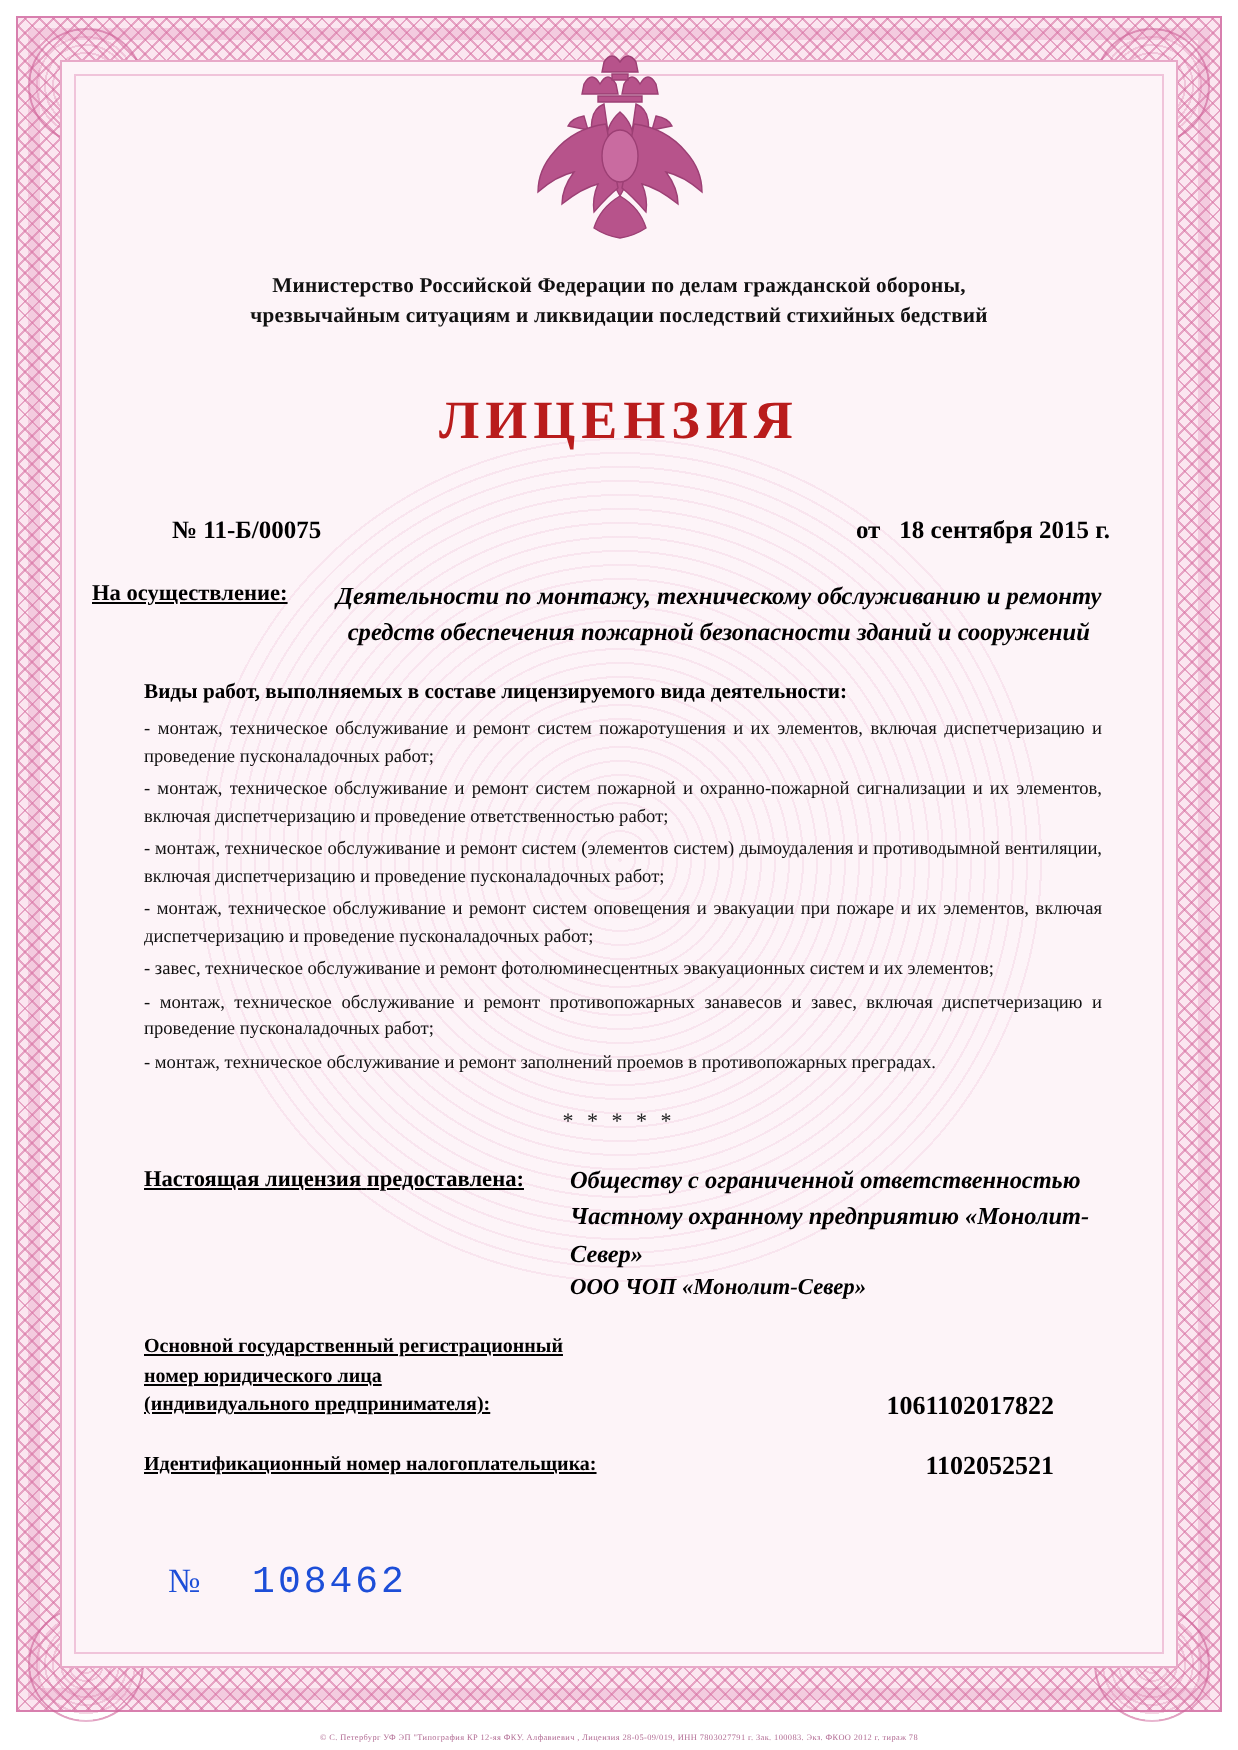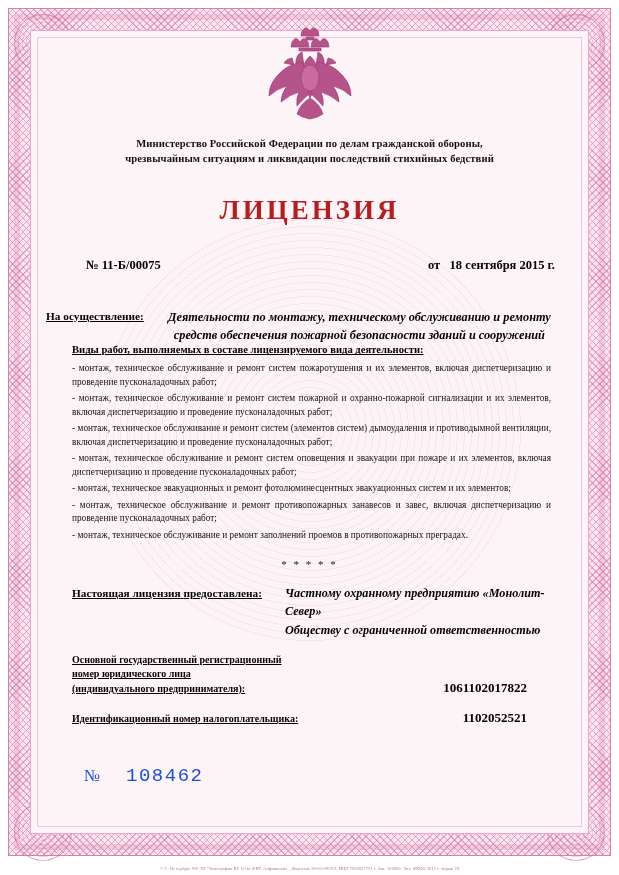--- a/index.html
+++ b/index.html
@@ -117,21 +117,21 @@
     display: flex;
     justify-content: space-between;
     align-items: baseline;
     font-weight: bold;
     font-size: 12.5px;
     padding: 0 18px 0 40px;
   }
   .numrow .date-part .lbl { font-weight: bold; }
 
   .section {
-    margin-top: 36px;
+    margin-top: 17px;
     display: flex;
     gap: 8px;
   }
   .lbl-underline {
     text-decoration: underline;
     font-weight: bold;
     font-size: 11.3px;
     white-space: nowrap;
     padding-top: 1px;
   }
@@ -139,23 +139,23 @@
     font-weight: bold;
     font-style: italic;
     font-size: 12.3px;
     line-height: 1.45;
     text-align: center;
     flex: 1;
     padding-right: 6px;
   }
 
   .works-header {
+    margin-top: 16px;
     font-weight: bold;
     font-size: 10.6px;
-    text-decoration: underline;
     text-align: left;
     padding-left: 26px;
   }
   .works-list {
     margin-top: 7px;
     padding: 0 22px 0 26px;
   }
   .works-list p {
     margin: 0 0 3px 0;
     font-size: 9.3px;
@@ -299,38 +299,39 @@
 
     <div class="section">
       <div class="lbl-underline">На осуществление:</div>
       <div class="activity">Деятельности по монтажу, техническому обслуживанию и ремонту средств обеспечения пожарной безопасности зданий и сооружений</div>
     </div>
 
     <div class="works-header">Виды работ, выполняемых в составе лицензируемого вида деятельности:</div>
 
     <div class="works-list">
       <p>- монтаж, техническое обслуживание и ремонт систем пожаротушения и их элементов, включая диспетчеризацию и проведение пусконаладочных работ;</p>
-      <p>- монтаж, техническое обслуживание и ремонт систем пожарной и охранно-пожарной сигнализации и их элементов, включая диспетчеризацию и проведение пусконаладочных работ;</p>
+      <p>- монтаж, техническое обслуживание и ремонт систем пожарной и охранно-пожарной сигнализации и их элементов, включая диспетчеризацию и проведение ответственностью работ;</p>
       <p>- монтаж, техническое обслуживание и ремонт систем (элементов систем) дымоудаления и противодымной вентиляции, включая диспетчеризацию и проведение пусконаладочных работ;</p>
       <p>- монтаж, техническое обслуживание и ремонт систем оповещения и эвакуации при пожаре и их элементов, включая диспетчеризацию и проведение пусконаладочных работ;</p>
-      <p>- монтаж, техническое эвакуационных и ремонт фотолюминесцентных эвакуационных систем и их элементов;</p>
+      <p>- завес, техническое обслуживание и ремонт фотолюминесцентных эвакуационных систем и их элементов;</p>
       <p>- монтаж, техническое обслуживание и ремонт противопожарных занавесов и завес, включая диспетчеризацию и проведение пусконаладочных работ;</p>
       <p>- монтаж, техническое обслуживание и ремонт заполнений проемов в противопожарных преградах.</p>
     </div>
 
     <div class="stars">* * * * *</div>
 
     <div class="grant">
       <div class="grant-label">
         <span>Настоящая лицензия</span>
         <span>предоставлена:</span>
       </div>
       <div class="grant-value">
+        <div>Обществу с ограниченной ответственностью</div>
         <div>Частному охранному предприятию «Монолит-Север»</div>
-        <div>Обществу с ограниченной ответственностью</div>
+        <div class="short">ООО ЧОП «Монолит-Север»</div>
       </div>
     </div>
 
     <div class="field multiline">
       <div class="flabel">
         <span>Основной государственный регистрационный</span>
         <span>номер юридического лица</span>
         <span>(индивидуального предпринимателя):</span>
       </div>
       <div class="fvalue">1061102017822</div>

